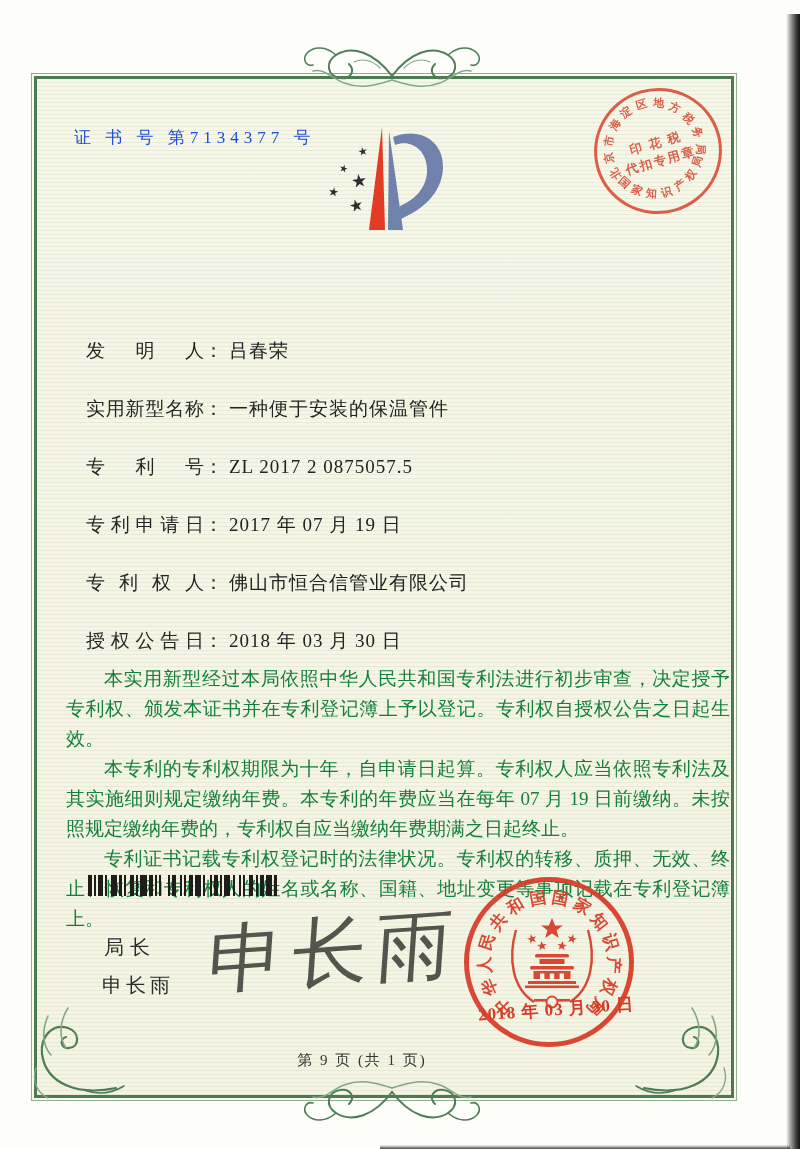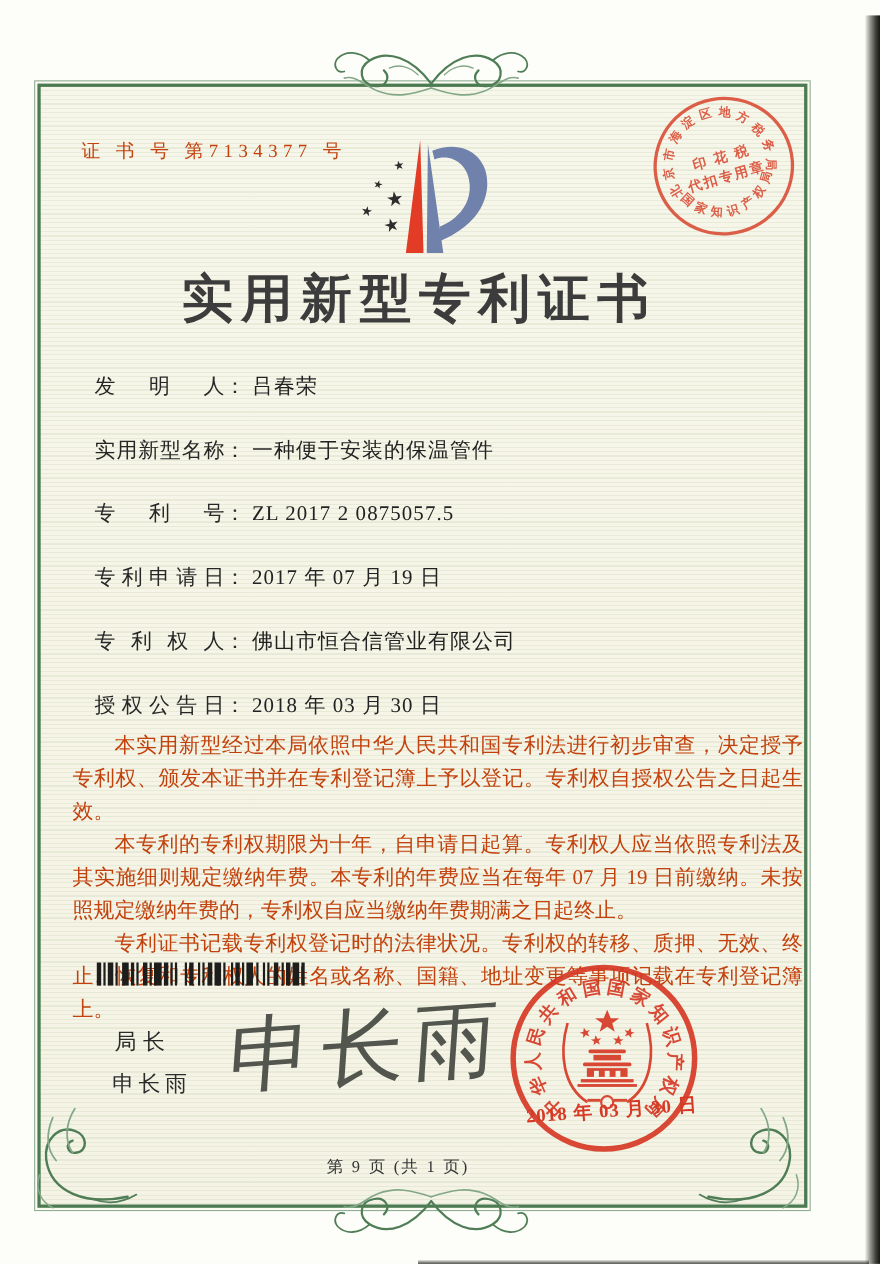--- a/index.html
+++ b/index.html
@@ -13,41 +13,41 @@
   
   .frame{position:absolute;left:34px;top:76px;width:694px;height:1016px;
     border:3px solid #4c7b52;
     box-shadow:0 0 0 2px #fbfbf4,0 0 0 3px #8fae92;
     background:
       repeating-linear-gradient(0deg,rgba(150,176,118,.15) 0 1px,rgba(0,0,0,0) 1px 4px),
       linear-gradient(#f7f6ea,#f4f3e5);}
   .ornament{position:absolute;pointer-events:none;}
   .ornament svg{display:block;}
   
-  .cert-no{position:absolute;left:74px;top:126px;font-size:17px;letter-spacing:5px;color:#c2410c;}
+  .cert-no{position:absolute;left:74px;top:126px;font-size:17px;letter-spacing:5px;color:#1d4ed8;}
   .logo{position:absolute;left:318px;top:124px;width:132px;height:108px;}
   .logo svg{position:absolute;left:0;top:0;}
   .logo .star{position:absolute;line-height:1;}
   .doc-title{position:absolute;left:34px;top:240px;width:694px;text-align:center;
     font-size:47px;font-weight:700;letter-spacing:7px;color:#3c3c3c;}
   
   .tax-stamp{position:absolute;left:594px;top:88px;width:122px;height:120px;
     border:3px solid;border-radius:50%;transform:rotate(-16deg);opacity:.88;}
   .tax-stamp .cline{position:absolute;left:0;width:100%;text-align:center;font-weight:700;
     font-size:12.5px;letter-spacing:2px;line-height:1;}
   .ring-ch{position:absolute;line-height:1;font-weight:700;transform-origin:center;}
   
   .fields{position:absolute;left:86px;top:338px;width:630px;font-size:19px;}
   .field-row{height:22px;margin-bottom:36px;white-space:nowrap;}
   .field-label{display:inline-block;width:118px;text-align:justify;text-align-last:justify;color:#262626;}
   .field-colon{margin-right:6px;color:#262626;}
   .field-value{letter-spacing:1px;color:#222;}
   
   .paras{position:absolute;left:66px;top:664px;width:664px;font-size:19px;line-height:30px;
-    text-align:justify;color:#c2410c;}
+    text-align:justify;color:#15803d;}
   .paras p{margin:0;text-indent:2em;}
   
   .barcode{position:absolute;left:88px;top:875px;width:208px;height:21px;display:flex;align-items:stretch;}
   .barcode i{display:block;background:#1d1d1b;height:100%;}
   
   .director-label{position:absolute;left:104px;top:934px;font-size:20px;letter-spacing:6px;color:#2c2c2c;}
   .director-name{position:absolute;left:102px;top:972px;font-size:20px;letter-spacing:4px;color:#2c2c2c;}
   .signature-script{position:absolute;left:208px;top:902px;font-size:76px;letter-spacing:8px;
     color:#41463e;transform:rotate(-4deg) skewX(-8deg);opacity:.9;white-space:nowrap;}
   
@@ -152,21 +152,20 @@
       <span class="ring-ch" style="left: 102.218px; top: 69.6793px; font-size: 11px; color: rgb(217, 74, 50); transform: translate(-50%, -50%) rotate(106deg);">局</span>
       <span class="ring-ch" style="left: 19.8378px; top: 80.8464px; font-size: 11px; color: rgb(217, 74, 50); transform: translate(-50%, -50%) rotate(58deg);">国</span>
       <span class="ring-ch" style="left: 29.8845px; top: 92.1357px; font-size: 11px; color: rgb(217, 74, 50); transform: translate(-50%, -50%) rotate(38.6667deg);">家</span>
       <span class="ring-ch" style="left: 43.1021px; top: 99.4624px; font-size: 11px; color: rgb(217, 74, 50); transform: translate(-50%, -50%) rotate(19.3333deg);">知</span>
       <span class="ring-ch" style="left: 58px; top: 102px; font-size: 11px; color: rgb(217, 74, 50); transform: translate(-50%, -50%) rotate(0deg);">识</span>
       <span class="ring-ch" style="left: 72.8979px; top: 99.4624px; font-size: 11px; color: rgb(217, 74, 50); transform: translate(-50%, -50%) rotate(-19.3333deg);">产</span>
       <span class="ring-ch" style="left: 86.1155px; top: 92.1357px; font-size: 11px; color: rgb(217, 74, 50); transform: translate(-50%, -50%) rotate(-38.6667deg);">权</span>
       <span class="ring-ch" style="left: 96.1622px; top: 80.8464px; font-size: 11px; color: rgb(217, 74, 50); transform: translate(-50%, -50%) rotate(-58deg);">局</span>
     </div>
 
-  <div class="doc-title">实用新型专利证书</div>
 
   <div class="fields" id="fields">
       <div class="field-row"><span class="field-label">发明人</span><span class="field-colon">：</span><span class="field-value">吕春荣</span></div>
       <div class="field-row"><span class="field-label">实用新型名称</span><span class="field-colon">：</span><span class="field-value">一种便于安装的保温管件</span></div>
       <div class="field-row"><span class="field-label">专利号</span><span class="field-colon">：</span><span class="field-value">ZL 2017 2 0875057.5</span></div>
       <div class="field-row"><span class="field-label">专利申请日</span><span class="field-colon">：</span><span class="field-value">2017 年 07 月 19 日</span></div>
       <div class="field-row"><span class="field-label">专利权人</span><span class="field-colon">：</span><span class="field-value">佛山市恒合信管业有限公司</span></div>
       <div class="field-row"><span class="field-label">授权公告日</span><span class="field-colon">：</span><span class="field-value">2018 年 03 月 30 日</span></div>
     </div>
 

